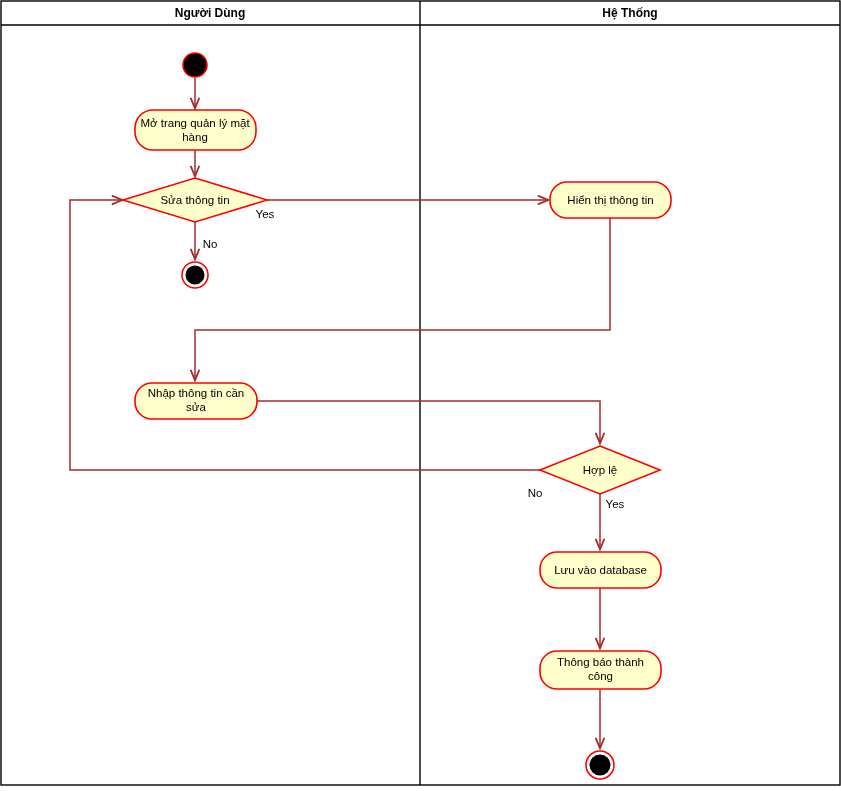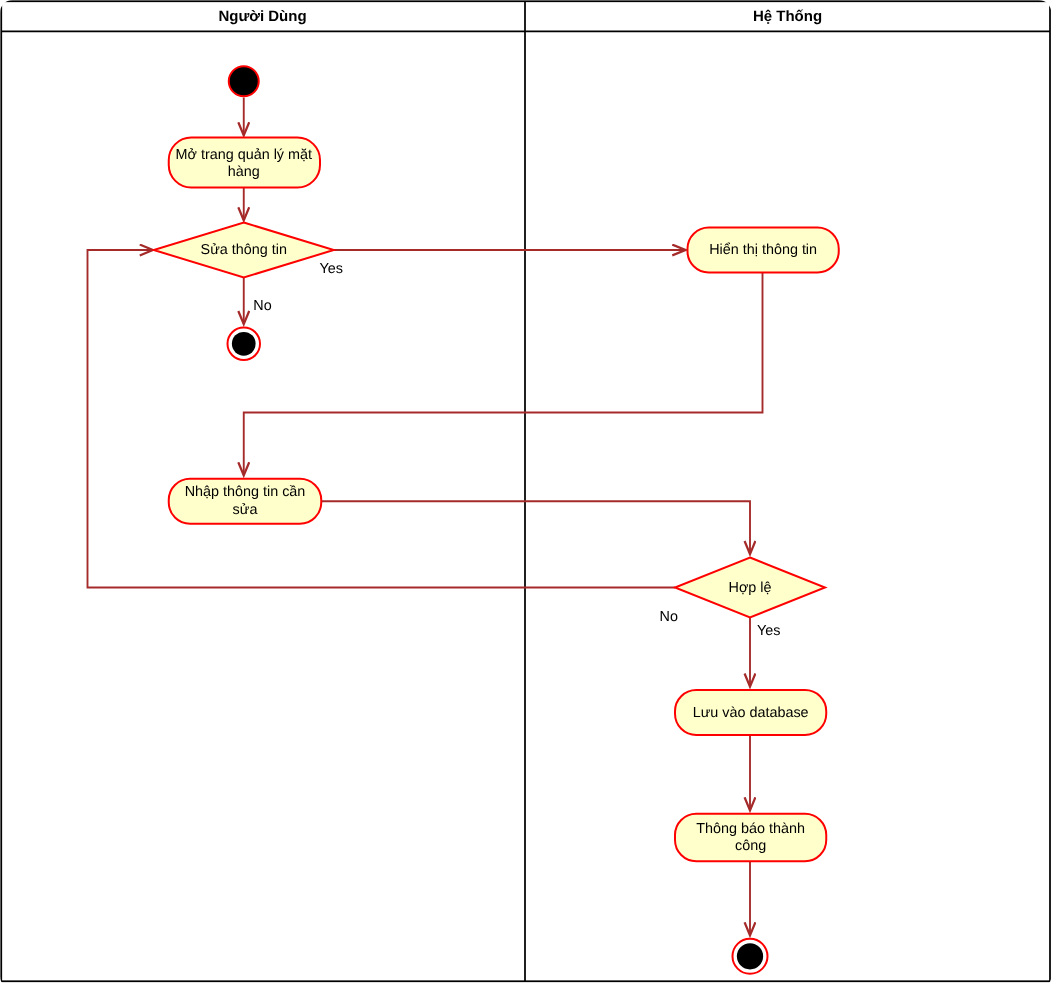--- a/index.html
+++ b/index.html
@@ -10,21 +10,20 @@
   }
   body {
     font-family: "Liberation Sans", sans-serif;
   }
   #diagram-root {
     position: relative;
     width: 841px;
     height: 791px;
     background: #ffffff;
     overflow: hidden;
-    border-radius: 10px;
   }
   svg#diagram-svg {
     position: absolute;
     left: 0;
     top: 0;
     width: 841px;
     height: 791px;
     display: block;
   }
   .lane-title {

